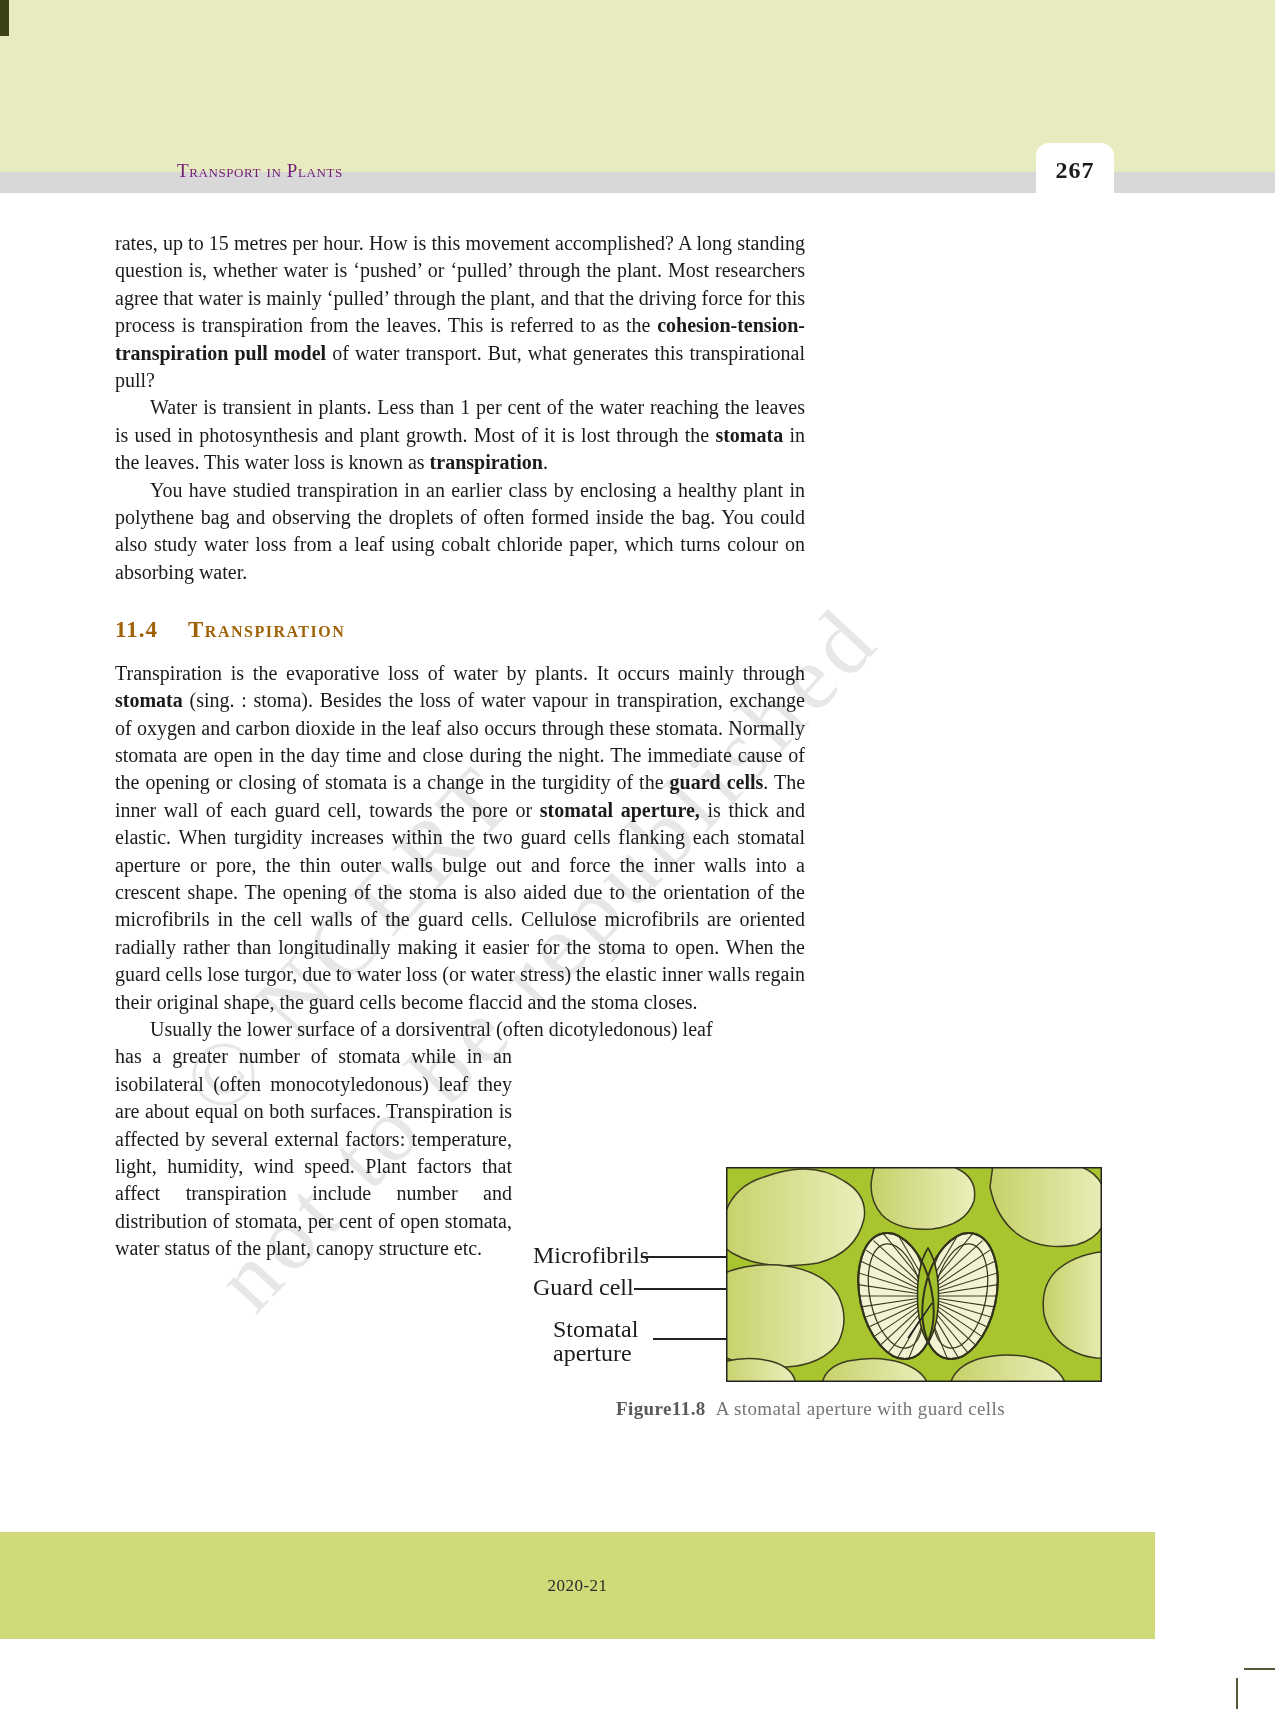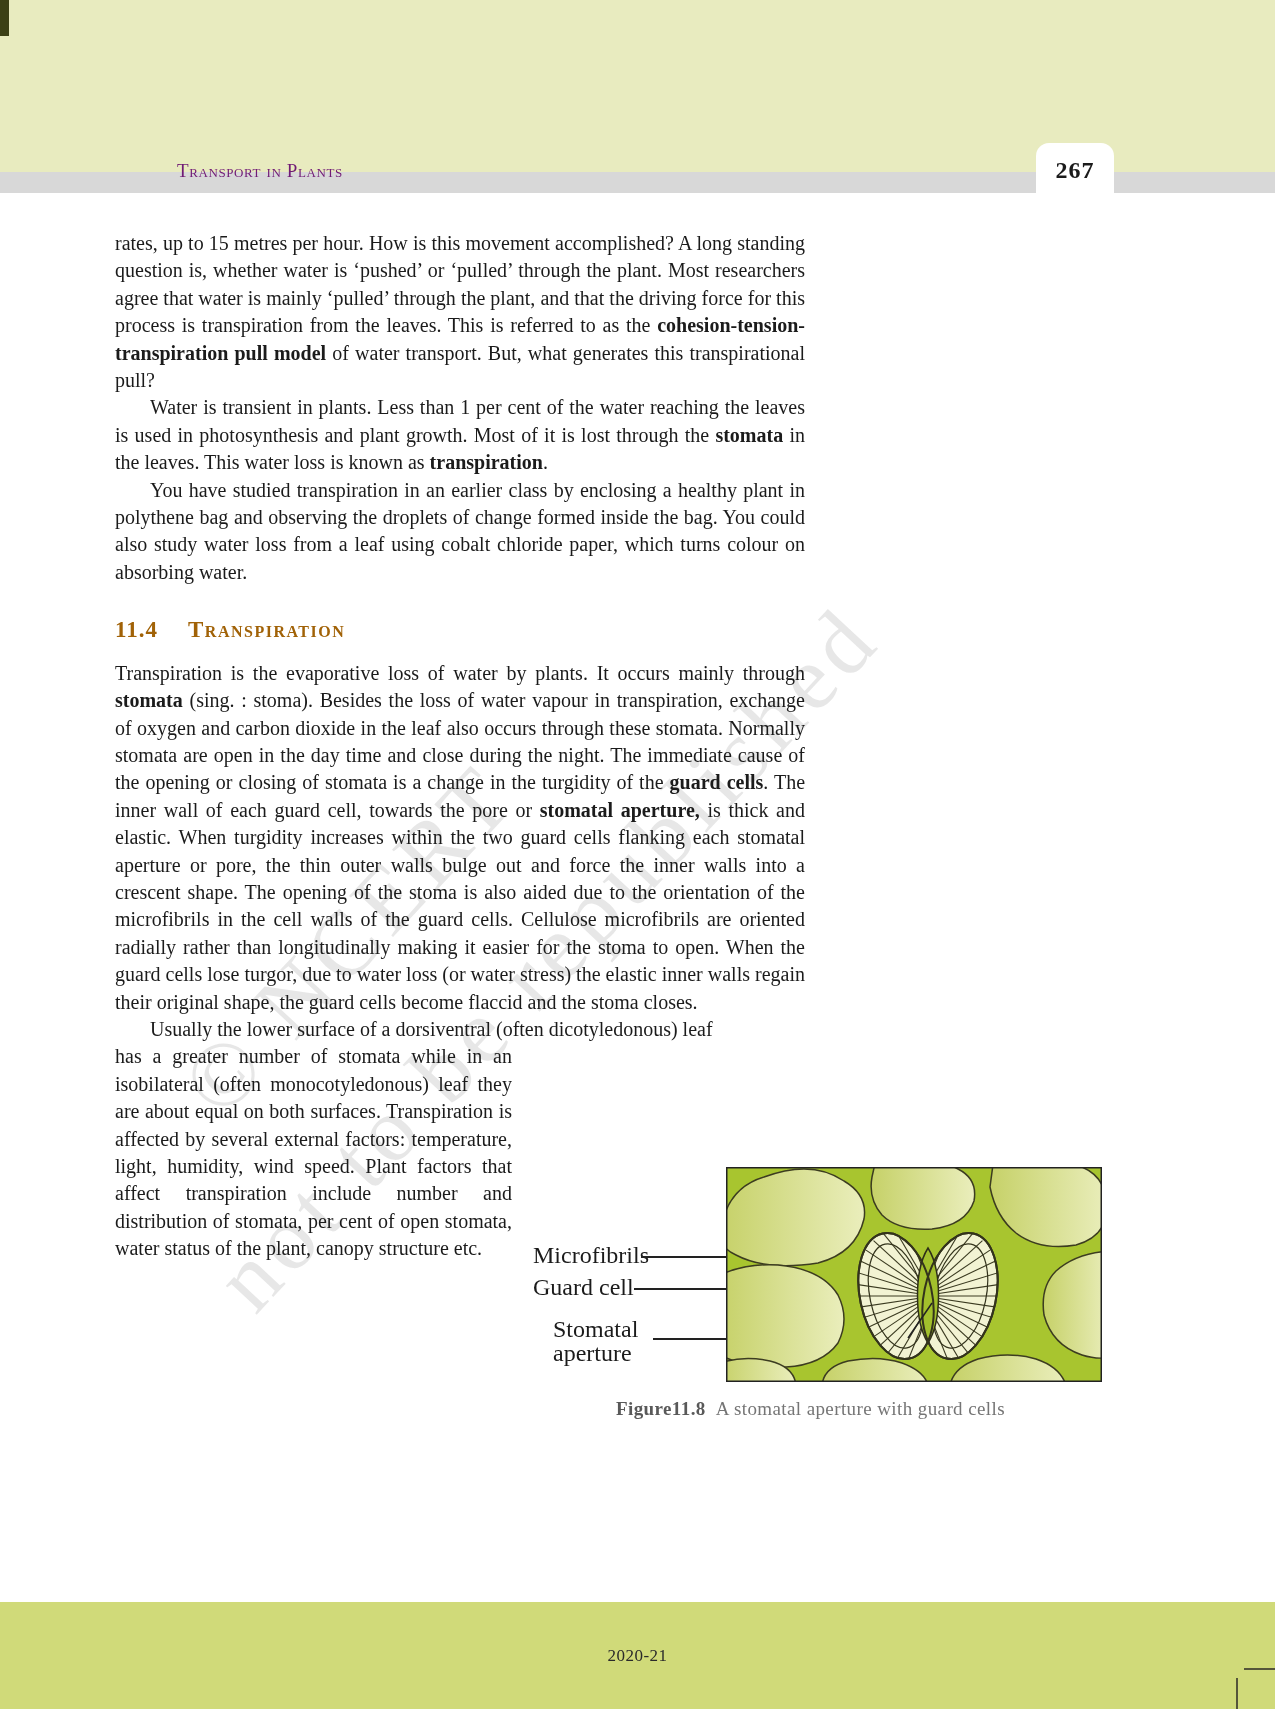--- a/index.html
+++ b/index.html
@@ -52,21 +52,21 @@
   .leader{position:absolute;height:1.5px;background:#222;}
   .l1{left:108px;top:89px;width:247px;}
   .l2{left:101px;top:121px;width:232px;}
   .l3{left:120px;top:171px;width:255px;}
   .fig-caption{
     position:absolute;left:-15px;top:228px;width:585px;text-align:center;
     font-size:19px;color:#757575;letter-spacing:0.4px;text-indent:0;
   }
   .cap-b{font-weight:bold;color:#595959;margin-right:10px;}
   .band-bottom{
-    position:absolute;left:0;top:1602px;width:1275px;height:107px;background:#d0da79;text-align:center;
+    position:absolute;left:0;top:1532px;width:1155px;height:107px;background:#d0da79;text-align:center;
   }
   .footer-year{display:inline-block;margin-top:44px;font-size:17px;color:#2a2a2a;letter-spacing:0.5px;}
   .mark-h{position:absolute;left:1244px;top:1668px;width:31px;height:2px;background:#55553a;}
   .mark-v{position:absolute;left:1236px;top:1678px;width:2px;height:31px;background:#55553a;}
 </style>
 </head>
 <body>
 
 <div>
 
@@ -79,21 +79,21 @@
   </div>
 
   <div class="watermark">
     <span class="wm wm1">© NCERT</span>
     <span class="wm wm2">not to be republished</span>
   </div>
 
   <div class="content">
     <p><span>rates, up to 15 metres per hour. How is this movement accomplished? A long standing question is, whether water is ‘pushed’ or ‘pulled’ through the plant. Most researchers agree that water is mainly ‘pulled’ through the plant, and that the driving force for this process is transpiration from the leaves. This is referred to as the </span><span class="b">cohesion-tension-transpiration pull model</span><span> of water transport. But, what generates this transpirational pull?</span></p>
     <p class="indent"><span>Water is transient in plants. Less than 1 per cent of the water reaching the leaves is used in photosynthesis and plant growth. Most of it is lost through the </span><span class="b">stomata</span><span> in the leaves. This water loss is known as </span><span class="b">transpiration</span><span>.</span></p>
-    <p class="indent"><span>You have studied transpiration in an earlier class by enclosing a healthy plant in polythene bag and observing the droplets of change formed inside the bag.  You could also study water loss from a leaf using cobalt chloride paper, which turns colour on absorbing water.</span></p>
+    <p class="indent"><span>You have studied transpiration in an earlier class by enclosing a healthy plant in polythene bag and observing the droplets of often formed inside the bag.  You could also study water loss from a leaf using cobalt chloride paper, which turns colour on absorbing water.</span></p>
 
     <h2 class="section">
       <span class="num">11.4</span><span class="word">Transpiration</span>
     </h2>
 
     <p><span>Transpiration is the evaporative loss of water by plants. It occurs mainly through </span><span class="b">stomata</span><span> (sing. : stoma). Besides  the loss of water vapour in transpiration, exchange of oxygen and carbon dioxide in the leaf also occurs through these stomata.  Normally stomata are open in the day time and close during the night. The immediate cause of the opening or closing of stomata is a change in the turgidity of the </span><span class="b">guard cells</span><span>. The inner wall of each guard cell, towards the pore or </span><span class="b">stomatal aperture,</span><span> is thick and elastic. When turgidity increases within the two guard cells flanking each stomatal aperture or pore, the thin outer walls bulge out and force the inner walls into a crescent shape. The opening of the stoma is also aided due to the orientation of the microfibrils in the cell walls of the guard cells. Cellulose microfibrils are oriented radially rather than longitudinally making it easier for the stoma to open.  When the guard cells lose turgor, due to water loss (or water stress) the elastic inner walls regain their original shape, the guard cells become flaccid and the stoma closes.</span></p>
     <p class="indent">Usually the lower surface of a dorsiventral (often dicotyledonous) leaf</p>
 
     <div class="wrap-row">
       <p class="narrow">has a greater number of stomata while in an isobilateral (often monocotyledonous) leaf they are about equal on both surfaces. Transpiration is affected by several external factors: temperature, light, humidity, wind speed. Plant factors that affect transpiration include number and distribution of stomata, per cent of open stomata, water status of the plant, canopy structure etc.</p>

